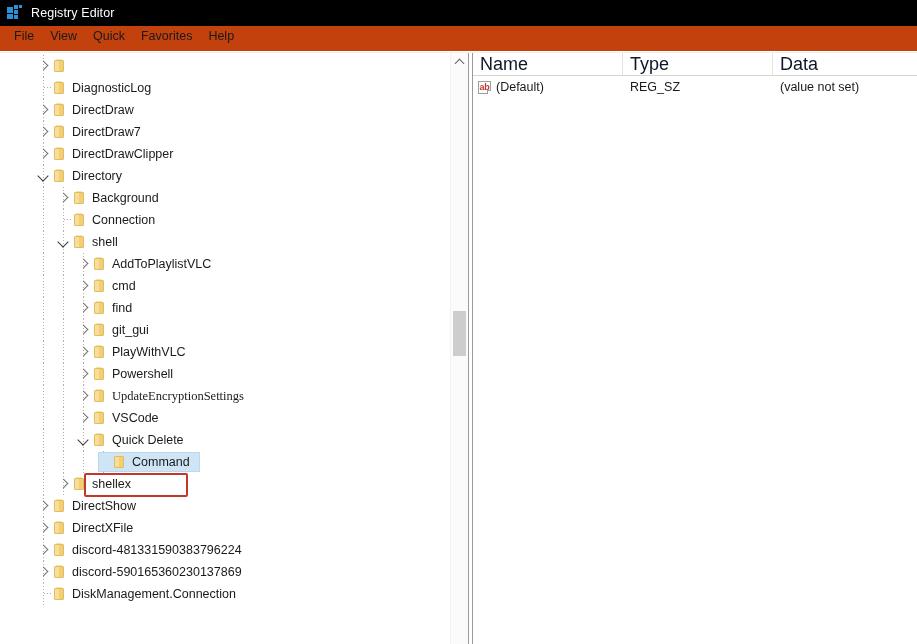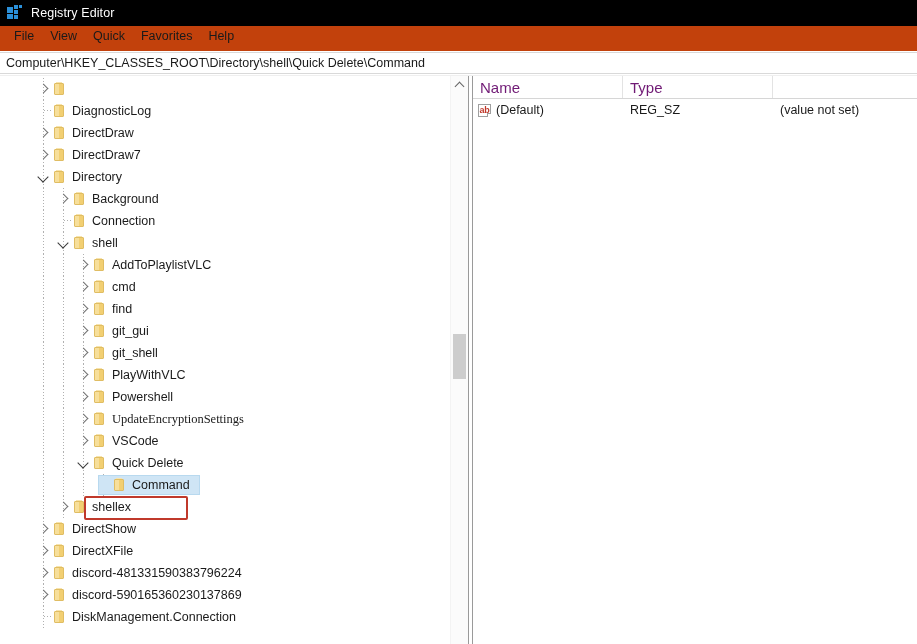--- a/index.html
+++ b/index.html
@@ -272,22 +272,22 @@
     min-width: 0;
   }
   .list-header {
     height: 23px;
     min-height: 23px;
     display: flex;
     background: #ffffff;
     border-bottom: 1px solid #d6d6d6;
   }
   .col-head {
-    font-size: 15px;
-    color: #701a75;
+    font-size: 18px;
+    color: #0f172a;
     display: flex;
     align-items: center;
     padding-left: 7px;
     border-right: 1px solid #e3e3e3;
     white-space: nowrap;
     cursor: default;
   }
   .col-name { width: 150px; min-width: 150px; }
   .col-type { width: 150px; min-width: 150px; }
   .col-data { flex: 1 1 auto; border-right: none; }
@@ -363,23 +363,20 @@
   </div>
 
   <div class="menubar">
     <div class="menu-item">File</div>
     <div class="menu-item">View</div>
     <div class="menu-item">Quick</div>
     <div class="menu-item">Favorites</div>
     <div class="menu-item">Help</div>
   </div>
 
-  <div class="addressbar-wrap">
-    <div class="addressbar">Computer\HKEY_CLASSES_ROOT\Directory\shell\Quick Delete\Command</div>
-  </div>
 
   <div class="panes">
 
     <div class="tree-pane">
       <div class="tree-scrollport">
         <div class="tree" id="tree-root">
             <div class="tree-row">
               <div class="guides">
                 <div class="guide" style="left: 43px;"></div>
               </div>
@@ -429,20 +426,33 @@
                   <div class="kbody"></div>
                 </div>
                 <div class="tree-label">DirectDraw7</div>
               </div>
             </div>
             <div class="tree-row">
               <div class="guides">
                 <div class="guide" style="left: 43px;"></div>
               </div>
               <div class="row-inner" style="margin-left: 36px;">
+                <div class="chev "></div>
+                <div class="key-icon">
+                  <div class="ktab"></div>
+                  <div class="kbody"></div>
+                </div>
+                <div class="tree-label">DirectDrawClipper</div>
+              </div>
+            </div>
+            <div class="tree-row">
+              <div class="guides">
+                <div class="guide" style="left: 43px;"></div>
+              </div>
+              <div class="row-inner" style="margin-left: 36px;">
                 <div class="chev open"></div>
                 <div class="key-icon">
                   <div class="ktab"></div>
                   <div class="kbody"></div>
                 </div>
                 <div class="tree-label">Directory</div>
               </div>
             </div>
             <div class="tree-row">
               <div class="guides">
@@ -538,35 +548,20 @@
                 <div class="guide" style="left: 63px;"></div>
                 <div class="guide" style="left: 83px;"></div>
               </div>
               <div class="row-inner" style="margin-left: 76px;">
                 <div class="chev "></div>
                 <div class="key-icon">
                   <div class="ktab"></div>
                   <div class="kbody"></div>
                 </div>
                 <div class="tree-label">git_gui</div>
-              </div>
-            </div>
-            <div class="tree-row">
-              <div class="guides">
-                <div class="guide" style="left: 43px;"></div>
-                <div class="guide" style="left: 63px;"></div>
-                <div class="guide" style="left: 83px;"></div>
-              </div>
-              <div class="row-inner" style="margin-left: 76px;">
-                <div class="chev "></div>
-                <div class="key-icon">
-                  <div class="ktab"></div>
-                  <div class="kbody"></div>
-                </div>
-                <div class="tree-label">git_shell</div>
               </div>
             </div>
             <div class="tree-row">
               <div class="guides">
                 <div class="guide" style="left: 43px;"></div>
                 <div class="guide" style="left: 63px;"></div>
                 <div class="guide" style="left: 83px;"></div>
               </div>
               <div class="row-inner" style="margin-left: 76px;">
                 <div class="chev "></div>
@@ -743,20 +738,21 @@
         <div class="sb-thumb" id="tree-sb-thumb" style="top: 258px; height: 45px; background: rgb(205, 205, 205);"></div>
       </div>
     </div>
 
     <div class="splitter"></div>
 
     <div class="list-pane">
       <div class="list-header">
         <div class="col-head col-name">Name</div>
         <div class="col-head col-type">Type</div>
+        <div class="col-head col-data">Data</div>
       </div>
       <div class="list-rows" id="list-rows">
           <div class="list-row">
             <div class="cell c-name">
               <div class="sz-icon">
                 <div class="pg"></div>
                 <div class="ab">ab</div>
                 <div class="fold"></div>
               </div>
               <span>(Default)</span>

